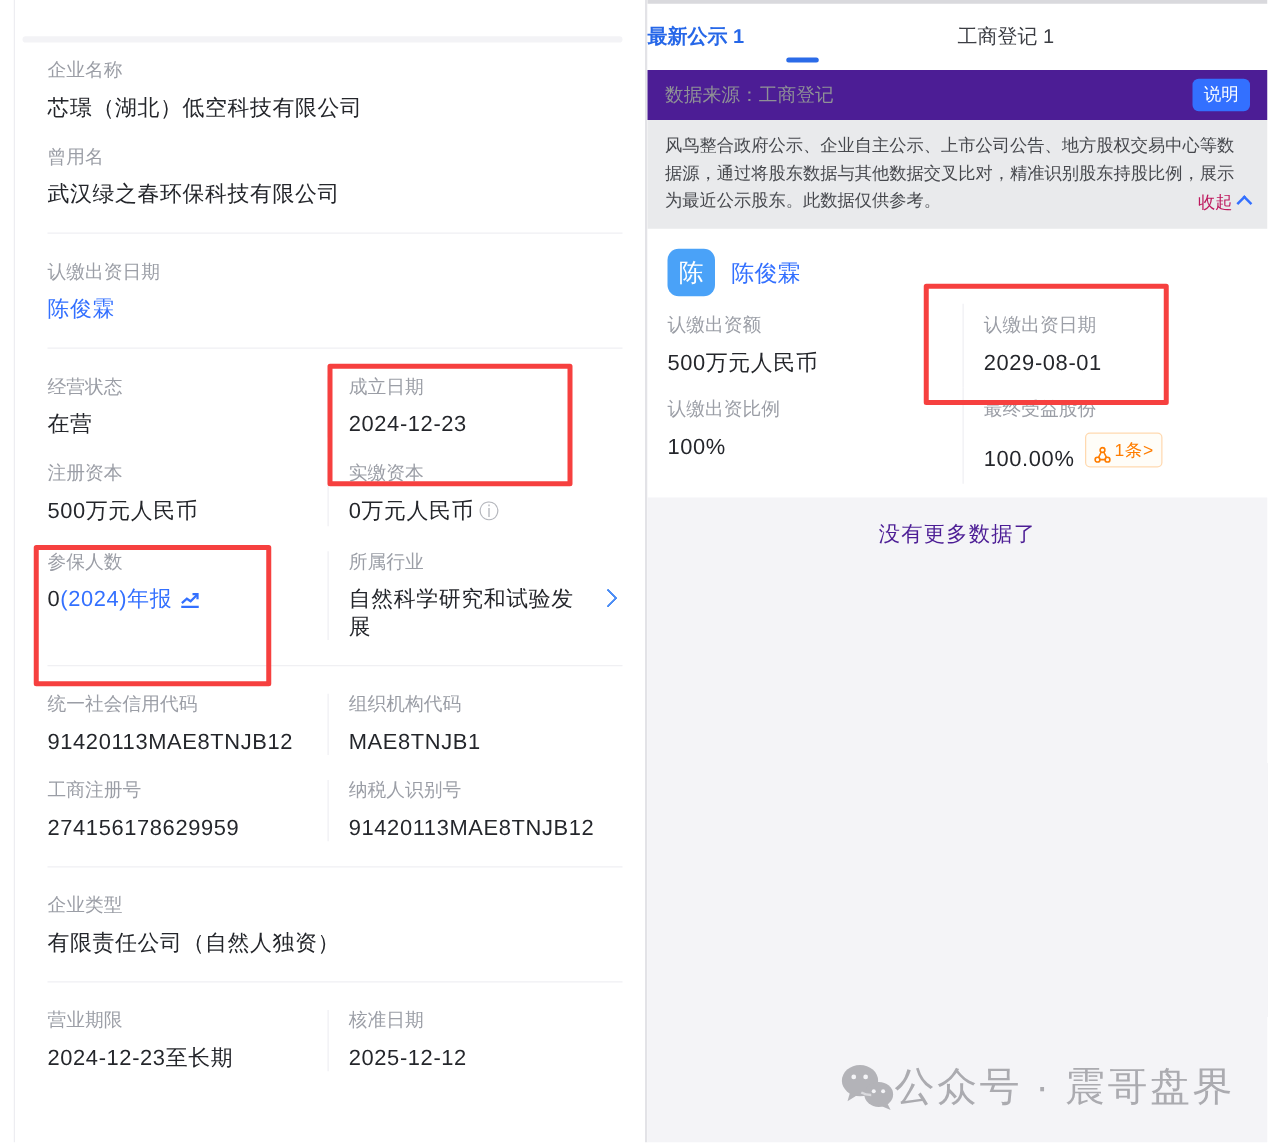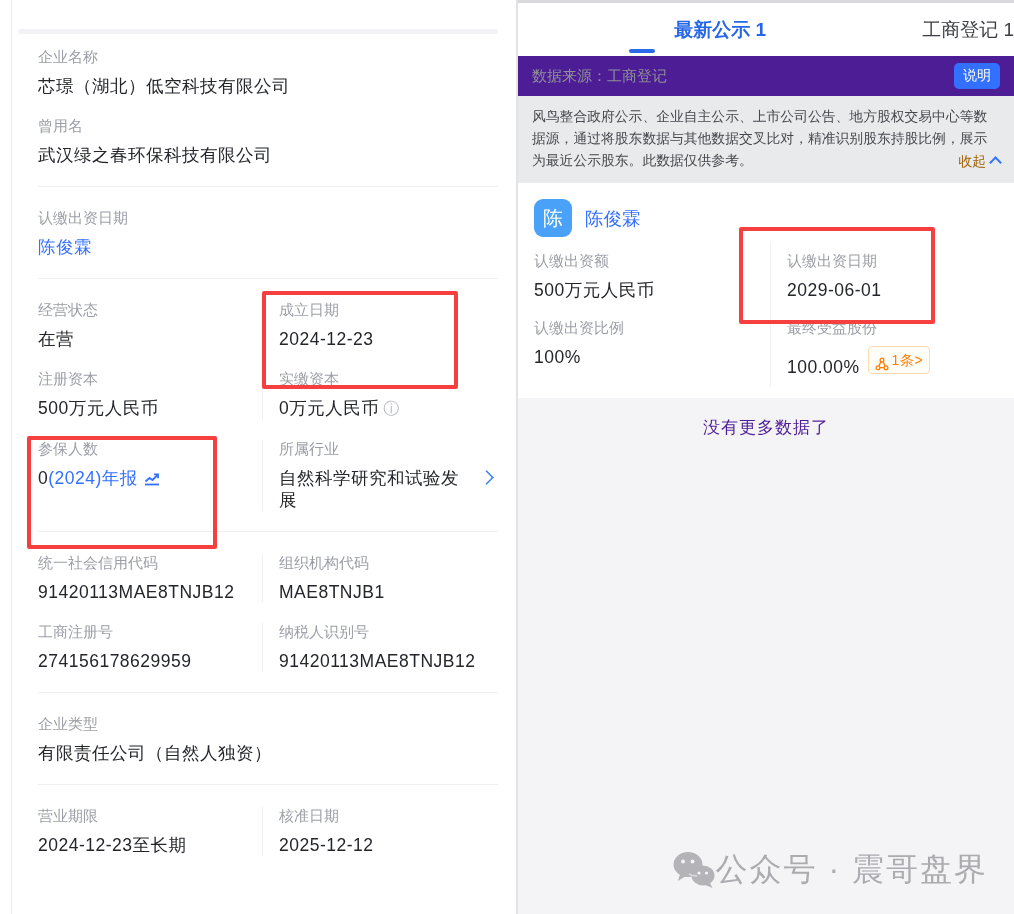--- a/index.html
+++ b/index.html
@@ -20,29 +20,29 @@
   .info-icon{color:#b4b6bc;font-size:16px;margin-left:4px;font-weight:400;}
   .industry-cell{position:relative;padding-right:26px;}
   .chev-right{position:absolute;right:6px;top:32px;width:9px;height:9px;
       border-top:2.5px solid #4a8cf5;border-right:2.5px solid #4a8cf5;transform:rotate(45deg);border-radius:1px;}
   .chart-icon{margin-left:5px;vertical-align:-2px;}
   
   .divider-v{position:absolute;left:516px;top:0;width:2px;height:914px;background:#e3e3e7;}
   
   .right-panel{position:absolute;left:518px;top:0;width:496px;height:914px;background:#fff;border-top:3px solid #d9d9dd;box-sizing:border-box;}
   .tabs{display:flex;height:53px;align-items:center;}
-  .tab{flex:1;text-align:right;font-size:19px;color:#3c3e44;position:relative;cursor:pointer;}
+  .tab{flex:1;text-align:left;font-size:16px;color:#3c3e44;position:relative;cursor:pointer;}
   .tab.active{color:#2667e8;font-weight:bold;}
   .tab-underline{position:absolute;left:50%;transform:translateX(-50%);bottom:-10px;width:26px;height:4px;background:#2b6be8;border-radius:2px;}
   .source-bar{height:40px;background:#4c1d95;display:flex;align-items:center;padding:0 14px;}
   .source-label{font-size:15px;color:#8f9196;}
   .explain-btn{margin-left:auto;background:#3370ff;color:#fff;font-size:14px;padding:4px 9px;border-radius:5px;cursor:pointer;}
   .notice{background:#e9eaec;padding:10px 14px 12px;font-size:13.8px;color:#46484d;line-height:1.58;position:relative;}
   .notice-text{display:block;padding-right:2px;}
-  .collapse{position:absolute;right:14px;bottom:11px;color:#a16207;font-size:13.8px;cursor:pointer;}
+  .collapse{position:absolute;right:14px;bottom:11px;color:#be185d;font-size:13.8px;cursor:pointer;}
   .chev-up{display:inline-block;width:7px;height:7px;border-top:2px solid #3370ff;border-left:2px solid #3370ff;transform:rotate(45deg);margin-left:5px;vertical-align:-1px;}
   .shareholder{display:flex;align-items:center;margin-top:16px;padding:0 16px;}
   .avatar{width:38px;height:38px;background:#4aa2f8;border-radius:9px;color:#fff;font-size:20px;
           display:flex;align-items:center;justify-content:center;flex:0 0 auto;}
   .sh-name{margin-left:13px;color:#3370ff;font-size:18.5px;font-weight:500;cursor:pointer;}
   .fields-grid{display:grid;grid-template-columns:236px 1fr;margin-top:6px;padding-left:16px;}
   .fcell{padding:9px 0;}
   .fcell.col-r{border-left:1px solid #f0f0f3;padding-left:16px;}
   .badge{display:inline-flex;align-items:flex-end;gap:3px;border:1px solid #ffd9b0;background:#fffdf8;
          color:#ff7d00;font-size:14px;border-radius:4px;padding:2px 6px;margin-left:8px;vertical-align:2px;cursor:pointer;}
@@ -206,21 +206,21 @@
       <a class="sh-name">陈俊霖</a>
     </div>
 
     <div class="fields-grid">
       <div class="fcell">
         <div class="label">认缴出资额</div>
         <div class="value">500万元人民币</div>
       </div>
       <div class="fcell col-r">
         <div class="label">认缴出资日期</div>
-        <div class="value">2029-06-01</div>
+        <div class="value">2029-08-01</div>
       </div>
       <div class="fcell">
         <div class="label">认缴出资比例</div>
         <div class="value">100%</div>
       </div>
       <div class="fcell col-r">
         <div class="label">最终受益股份</div>
         <div class="value">
           <span>100.00%</span><span class="badge">
               <svg width="14" height="14" viewBox="0 0 14 14" fill="none" stroke="#ff7d00" stroke-width="1.3">

